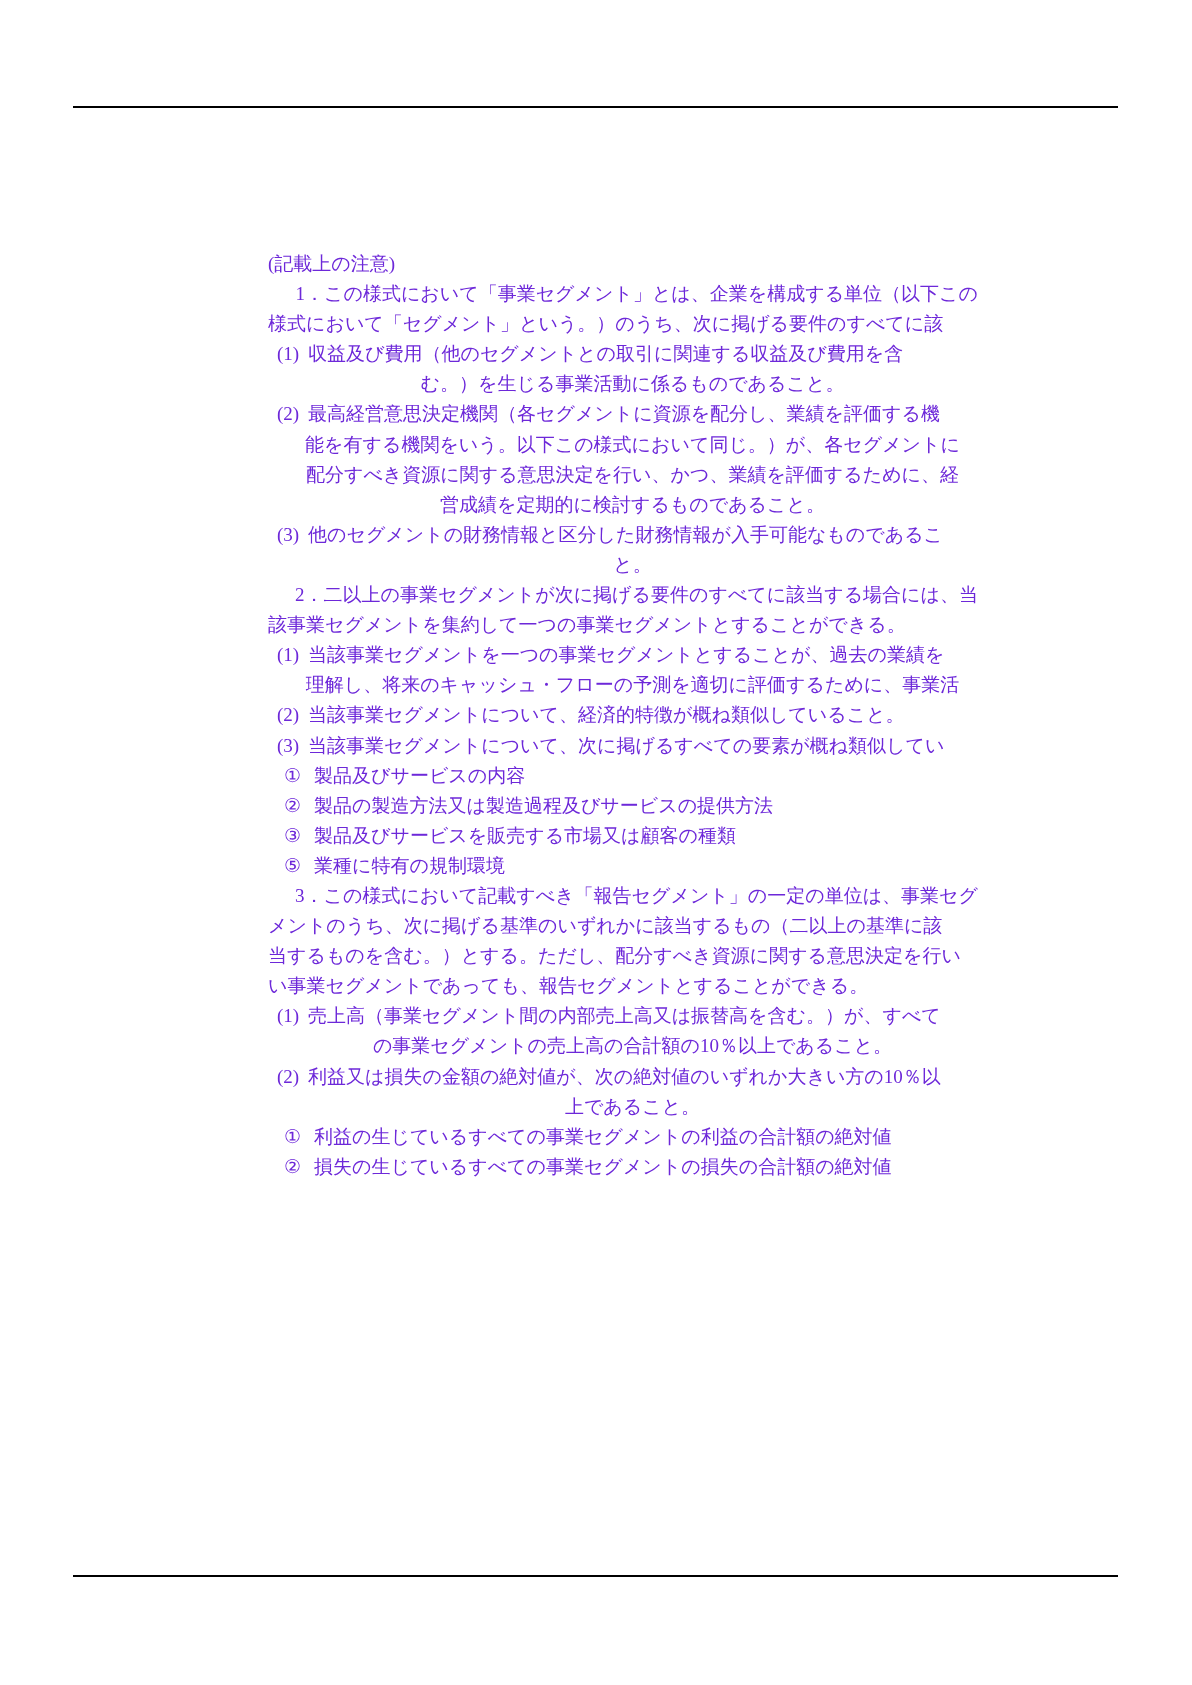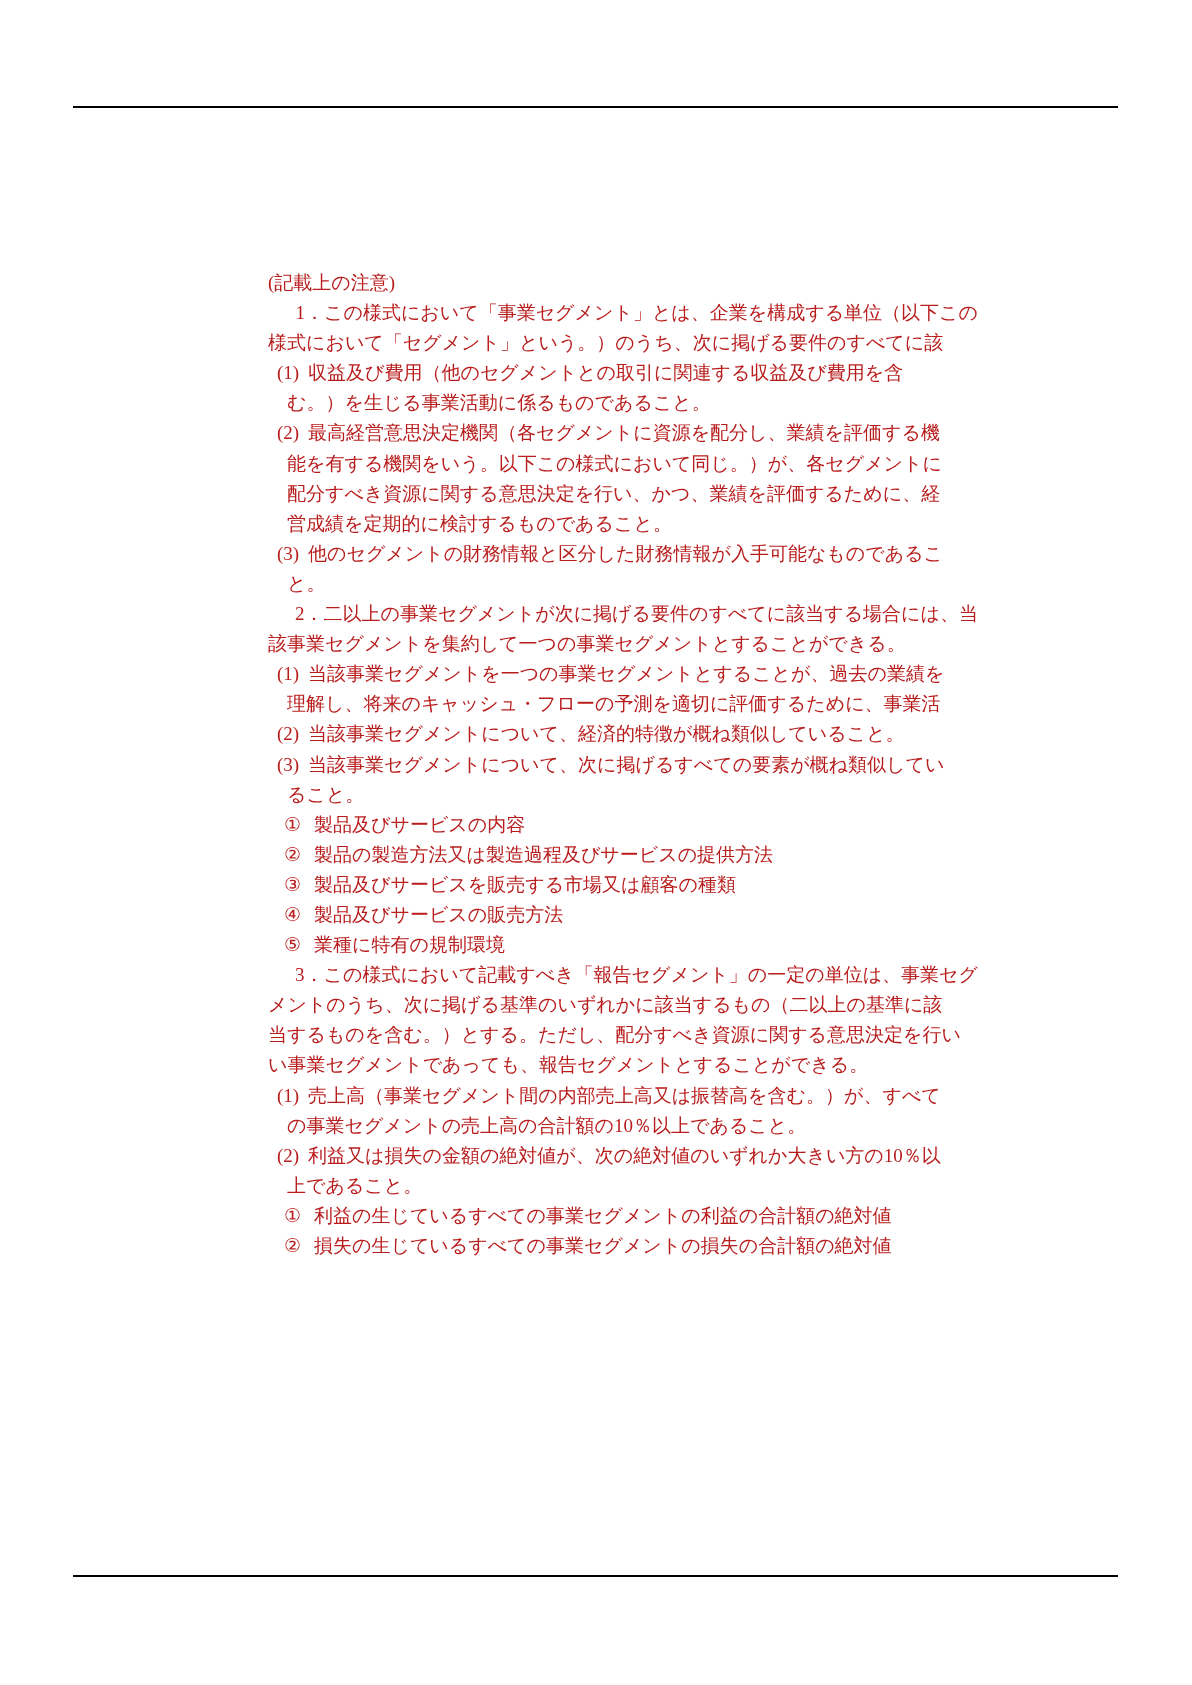--- a/index.html
+++ b/index.html
@@ -16,36 +16,36 @@
     left: 73px;
     width: 1045px;
     height: 2px;
     background: #000000;
   }
   .rule.top { top: 106px; }
   .rule.bottom { top: 1575px; }
   .content {
     position: absolute;
     left: 258px;
-    top: 268px;
+    top: 249px;
     width: 720px;
     font-size: 19px;
     line-height: 30.1px;
-    color: #b91c1c;
+    color: #6d28d9;
     letter-spacing: 0;
   }
   .line { white-space: nowrap; height: 30.1px; }
   .marker { display: inline-block; }
   .m-num    { width: 32px; }
   .m-paren  { width: 31px; }
   .m-circle { width: 30px; }
   .ind0 { padding-left: 0; text-align: right; }
   .ind1 { padding-left: 10px; }
   .ind2 { padding-left: 19px; }
-  .ind3 { padding-left: 29px; }
+  .ind3 { padding-left: 29px; text-align: center; }
   .ind4 { padding-left: 26px; }
 </style>
 </head>
 <body>
 
 <div class="page">
   <div class="rule top"></div>
   <div class="content">
       <div class="line ind1"><span>(記載上の注意)</span></div>
       <div class="line ind0"><span class="marker m-num">1．</span><span>この様式において「事業セグメント」とは、企業を構成する単位（以下この</span></div>
@@ -57,25 +57,23 @@
       <div class="line ind3"><span>配分すべき資源に関する意思決定を行い、かつ、業績を評価するために、経</span></div>
       <div class="line ind3"><span>営成績を定期的に検討するものであること。</span></div>
       <div class="line ind2"><span class="marker m-paren">(3)</span><span>他のセグメントの財務情報と区分した財務情報が入手可能なものであるこ</span></div>
       <div class="line ind3"><span>と。</span></div>
       <div class="line ind0"><span class="marker m-num">2．</span><span>二以上の事業セグメントが次に掲げる要件のすべてに該当する場合には、当</span></div>
       <div class="line ind1"><span>該事業セグメントを集約して一つの事業セグメントとすることができる。</span></div>
       <div class="line ind2"><span class="marker m-paren">(1)</span><span>当該事業セグメントを一つの事業セグメントとすることが、過去の業績を</span></div>
       <div class="line ind3"><span>理解し、将来のキャッシュ・フローの予測を適切に評価するために、事業活</span></div>
       <div class="line ind2"><span class="marker m-paren">(2)</span><span>当該事業セグメントについて、経済的特徴が概ね類似していること。</span></div>
       <div class="line ind2"><span class="marker m-paren">(3)</span><span>当該事業セグメントについて、次に掲げるすべての要素が概ね類似してい</span></div>
-      <div class="line ind3"><span>ること。</span></div>
       <div class="line ind4"><span class="marker m-circle">①</span><span>製品及びサービスの内容</span></div>
       <div class="line ind4"><span class="marker m-circle">②</span><span>製品の製造方法又は製造過程及びサービスの提供方法</span></div>
       <div class="line ind4"><span class="marker m-circle">③</span><span>製品及びサービスを販売する市場又は顧客の種類</span></div>
-      <div class="line ind4"><span class="marker m-circle">④</span><span>製品及びサービスの販売方法</span></div>
       <div class="line ind4"><span class="marker m-circle">⑤</span><span>業種に特有の規制環境</span></div>
       <div class="line ind0"><span class="marker m-num">3．</span><span>この様式において記載すべき「報告セグメント」の一定の単位は、事業セグ</span></div>
       <div class="line ind1"><span>メントのうち、次に掲げる基準のいずれかに該当するもの（二以上の基準に該</span></div>
       <div class="line ind1"><span>当するものを含む。）とする。ただし、配分すべき資源に関する意思決定を行い</span></div>
       <div class="line ind1"><span>い事業セグメントであっても、報告セグメントとすることができる。</span></div>
       <div class="line ind2"><span class="marker m-paren">(1)</span><span>売上高（事業セグメント間の内部売上高又は振替高を含む。）が、すべて</span></div>
       <div class="line ind3"><span>の事業セグメントの売上高の合計額の10％以上であること。</span></div>
       <div class="line ind2"><span class="marker m-paren">(2)</span><span>利益又は損失の金額の絶対値が、次の絶対値のいずれか大きい方の10％以</span></div>
       <div class="line ind3"><span>上であること。</span></div>
       <div class="line ind4"><span class="marker m-circle">①</span><span>利益の生じているすべての事業セグメントの利益の合計額の絶対値</span></div>

